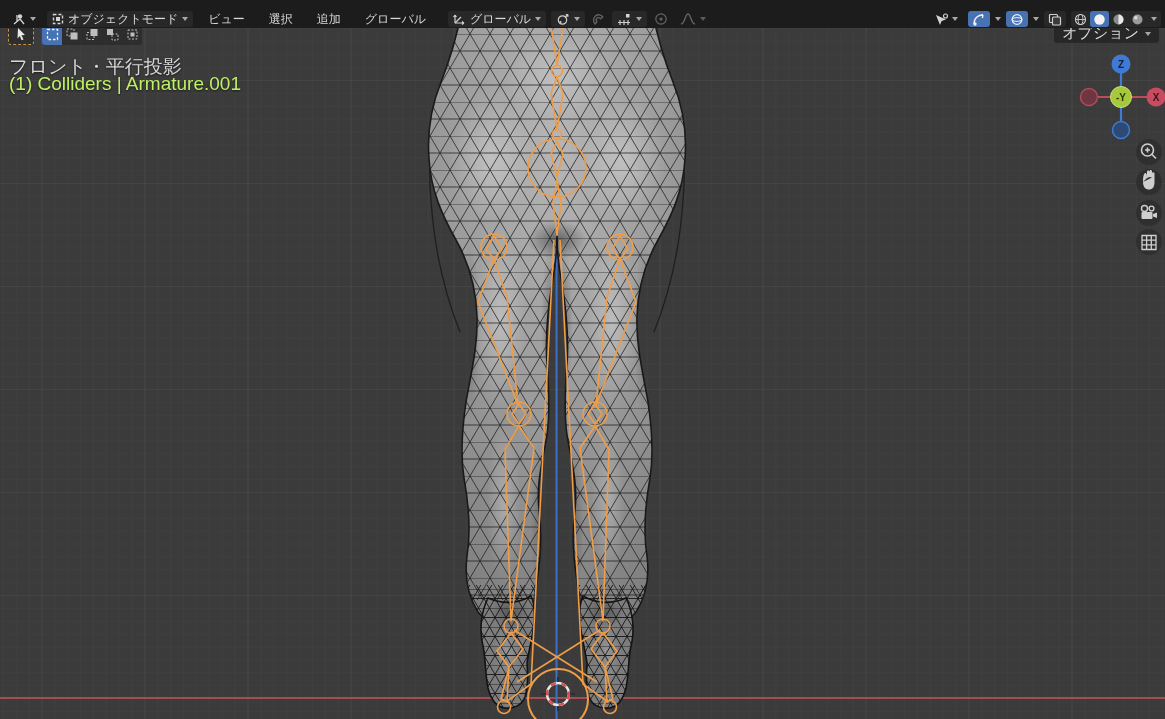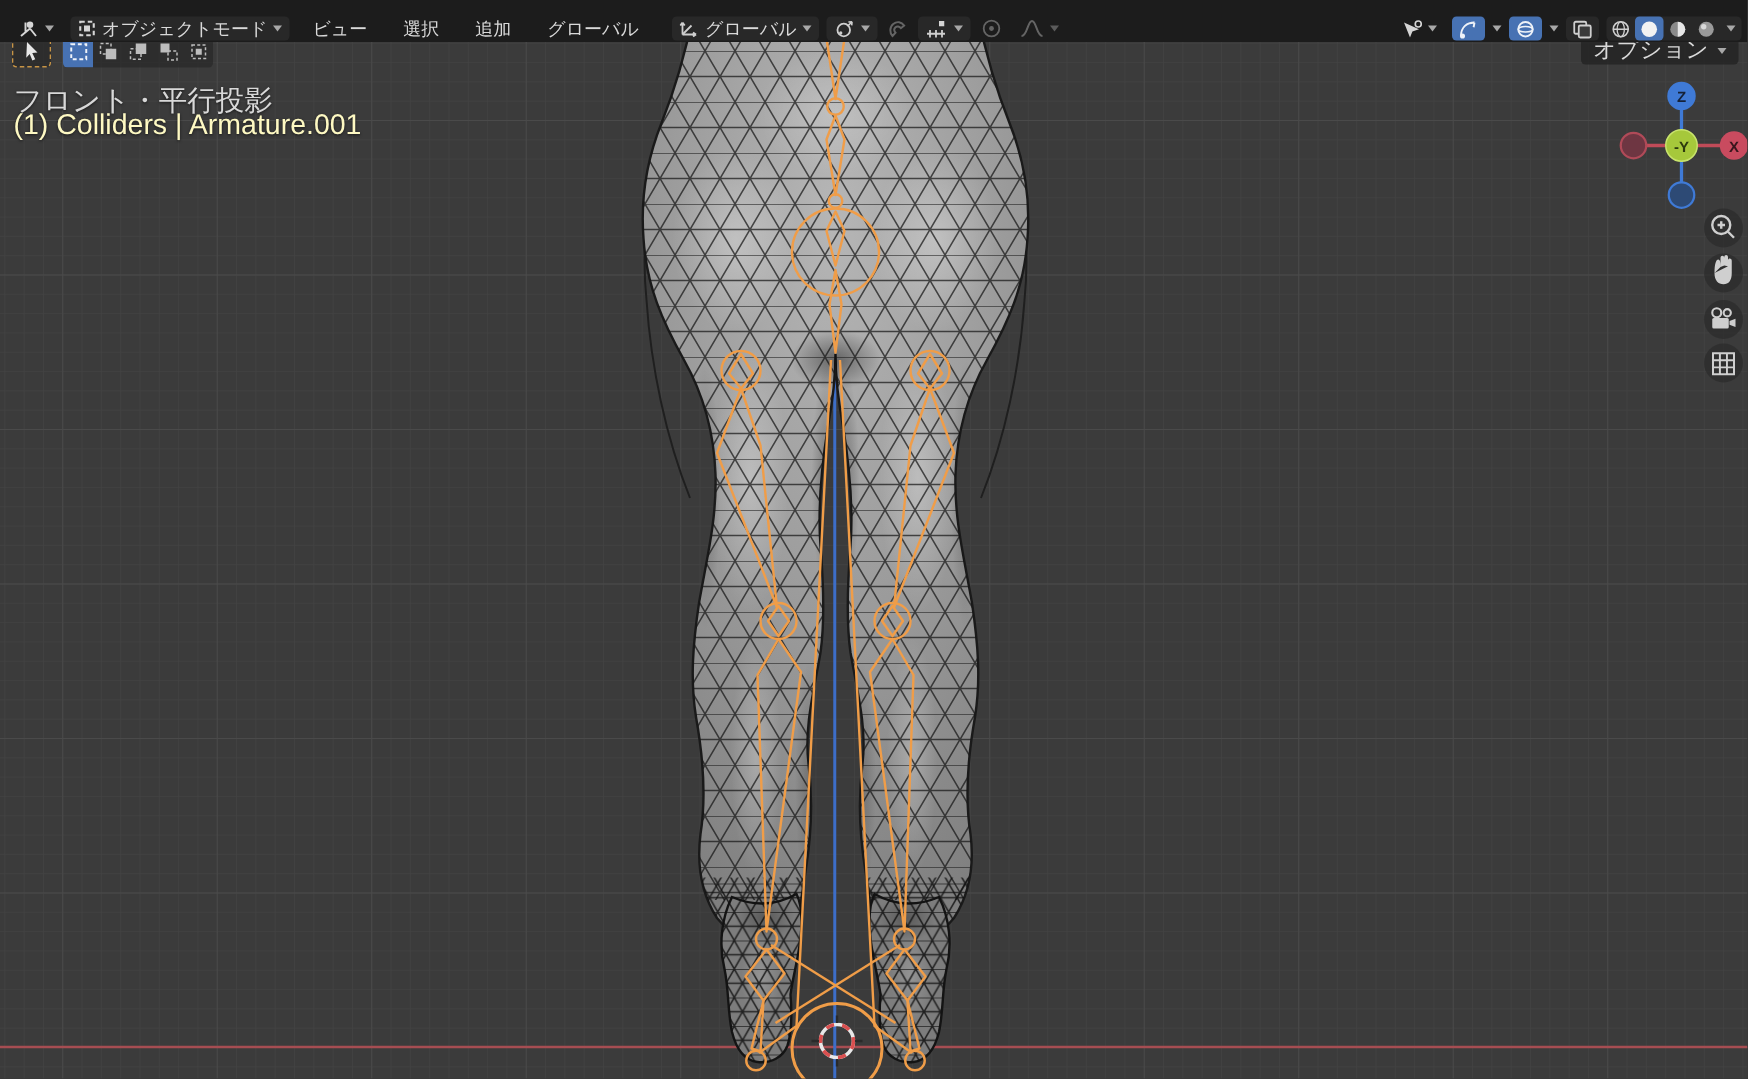--- a/index.html
+++ b/index.html
@@ -35,21 +35,21 @@
     display:flex;align-items:center;justify-content:center;}
   .selgroup{display:flex;background:#2b2b2bcc;border-radius:3px;overflow:hidden;height:22px;}
   .selgroup .sbtn{width:20px;height:22px;display:flex;align-items:center;justify-content:center;}
   .selgroup .sbtn.on{background:var(--accent-blue);}
   .options-btn{position:absolute;right:6px;top:24px;z-index:10;display:flex;align-items:center;gap:6px;
     background:#252525d9;border-radius:3px;height:19px;padding:0 8px;color:var(--text-light);font-size:15px;}
   
   .vp-label{position:absolute;left:9px;z-index:10;color:#d8d8d8;font-size:19px;
     text-shadow:0 1px 2px rgba(0,0,0,.6);}
   .vp-label.l1{top:54px;}
-  .vp-label.l2{top:73px;color:#fef9c3;}
+  .vp-label.l2{top:73px;color:#bef264;}
   
   .gizmo{position:absolute;right:0;top:22px;z-index:10;}
   .nav-icons{position:absolute;right:0;top:136px;z-index:10;}
   .viewport{position:absolute;inset:0;z-index:0;}
   text{user-select:none;}
 </style>
 </head>
 <body>
 <div class="stage">
 

